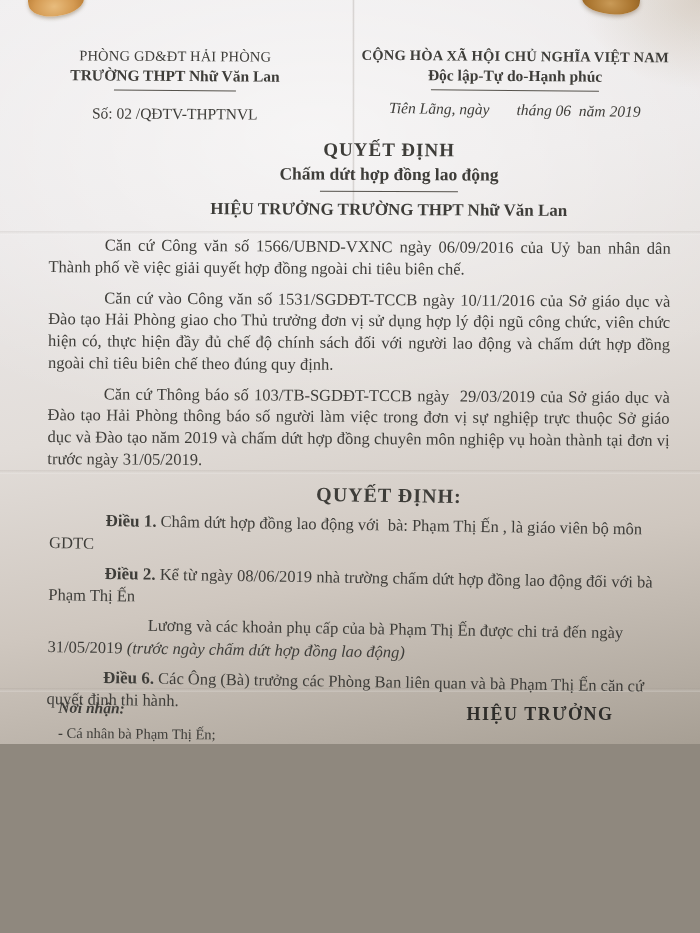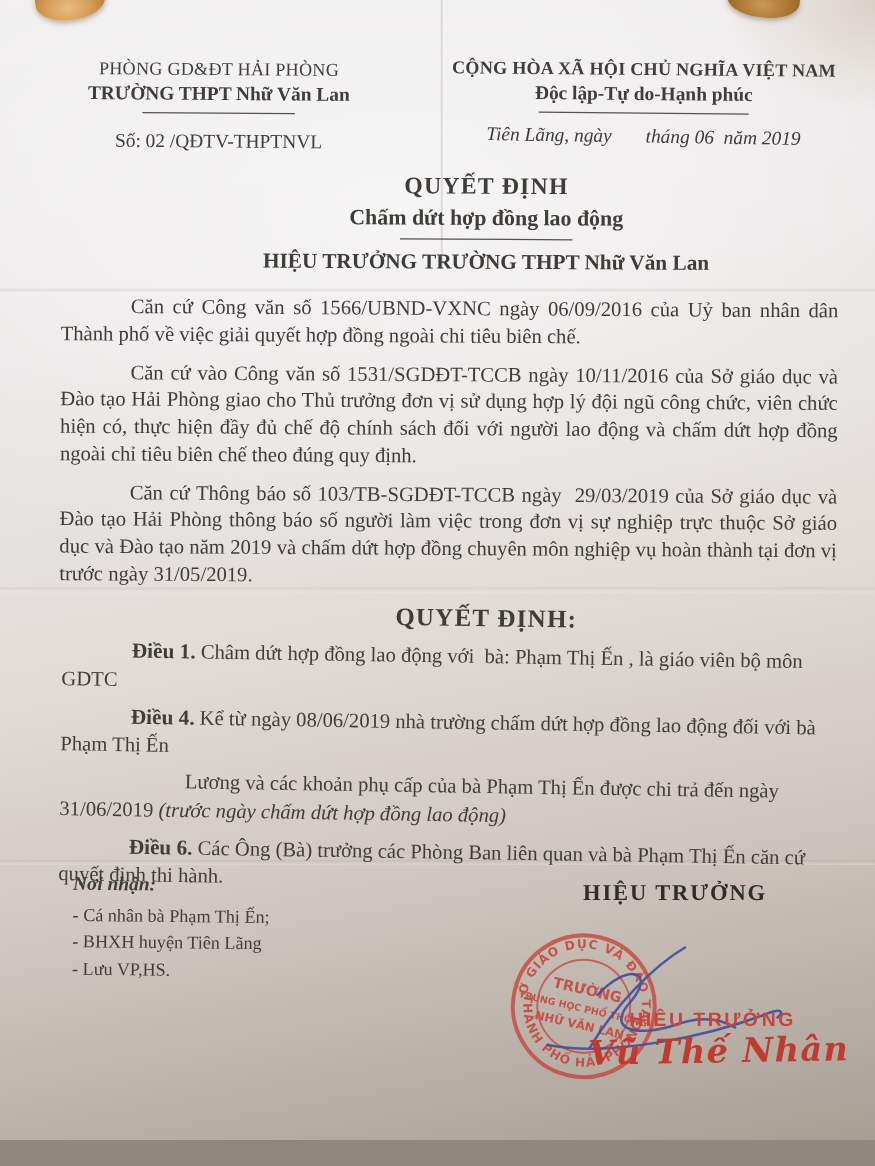--- a/index.html
+++ b/index.html
@@ -2,21 +2,21 @@
 <html><head>
 <meta charset="utf-8">
 <style>
   html,body{margin:0;padding:0;}
   body{
     width:700px;height:933px;overflow:hidden;
     font-family:"Liberation Serif", serif;
     background:#8f887e;
   }
   .paper{
-    position:relative;width:700px;height:912px;overflow:hidden;
+    position:relative;width:700px;height:744px;overflow:hidden;
     background:
       radial-gradient(ellipse 900px 500px at 45% 18%, rgba(255,255,255,.55), rgba(255,255,255,0) 60%),
       linear-gradient(170deg,#efedee 0%,#eae7e7 28%,#e2ddd9 52%,#cfc7bf 74%,#b4aca2 92%,#a79f94 100%);
     color:#3e3d39;
   }
   
   .crease-v{position:absolute;width:3px;background:linear-gradient(to right,rgba(120,110,100,0) ,rgba(120,110,100,.22),rgba(255,255,255,.25));}
   .crease-h{position:absolute;height:4px;left:0;right:0;background:linear-gradient(to bottom,rgba(130,120,110,.14),rgba(255,255,255,.22));}
   .corner-shade{position:absolute;top:0;right:0;width:120px;height:90px;
     background:radial-gradient(ellipse at top right, rgba(165,140,105,.28), rgba(165,140,105,0) 70%);}
@@ -111,22 +111,22 @@
   <div class="recitals">
     <p class="recital">Căn cứ Công văn số 1566/UBND-VXNC ngày 06/09/2016 của Uỷ ban nhân dân Thành phố về việc giải quyết hợp đồng ngoài chi tiêu biên chế.</p>
     <p class="recital">Căn cứ vào Công văn số 1531/SGDĐT-TCCB ngày 10/11/2016 của Sở giáo dục và Đào tạo Hải Phòng giao cho Thủ trưởng đơn vị sử dụng hợp lý đội ngũ công chức, viên chức hiện có, thực hiện đầy đủ chế độ chính sách đối với người lao động và chấm dứt hợp đồng ngoài chỉ tiêu biên chế theo đúng quy định.</p>
     <p class="recital">Căn cứ Thông báo số 103/TB-SGDĐT-TCCB ngày&nbsp; 29/03/2019 của Sở giáo dục và Đào tạo Hải Phòng thông báo số người làm việc trong đơn vị sự nghiệp trực thuộc Sở giáo dục và Đào tạo năm 2019 và chấm dứt hợp đồng chuyên môn nghiệp vụ hoàn thành tại đơn vị trước ngày 31/05/2019.</p>
   </div>
 
   <div class="decision-heading">QUYẾT ĐỊNH:</div>
 
   <div class="articles">
     <p class="article"><b>Điều 1.</b><span> Châm dứt hợp đồng lao động với&nbsp; bà: Phạm Thị Ến , là giáo viên bộ môn GDTC</span></p>
-    <p class="article"><b>Điều 4.</b><span> Kể từ ngày 08/06/2019 nhà trường chấm dứt hợp đồng lao động đối với bà Phạm Thị Ến</span></p>
-    <p class="article salary"><span>Lương và các khoản phụ cấp của bà Phạm Thị Ến được chi trả đến ngày 31/06/2019 </span><span class="it">(trước ngày chấm dứt hợp đồng lao động)</span></p>
+    <p class="article"><b>Điều 2.</b><span> Kể từ ngày 08/06/2019 nhà trường chấm dứt hợp đồng lao động đối với bà Phạm Thị Ến</span></p>
+    <p class="article salary"><span>Lương và các khoản phụ cấp của bà Phạm Thị Ến được chi trả đến ngày 31/05/2019 </span><span class="it">(trước ngày chấm dứt hợp đồng lao động)</span></p>
     <p class="article"><b>Điều 6.</b><span> Các Ông (Bà) trưởng các Phòng Ban liên quan và bà Phạm Thị Ến căn cứ quyết định thi hành.</span></p>
   </div>
 
   <div class="recipients">
     <div class="recipients-heading">Nơi nhận:</div>
     <div>- Cá nhân bà Phạm Thị Ến;</div>
     <div>- BHXH huyện Tiên Lãng</div>
     <div>- Lưu VP,HS.</div>
   </div>
 

